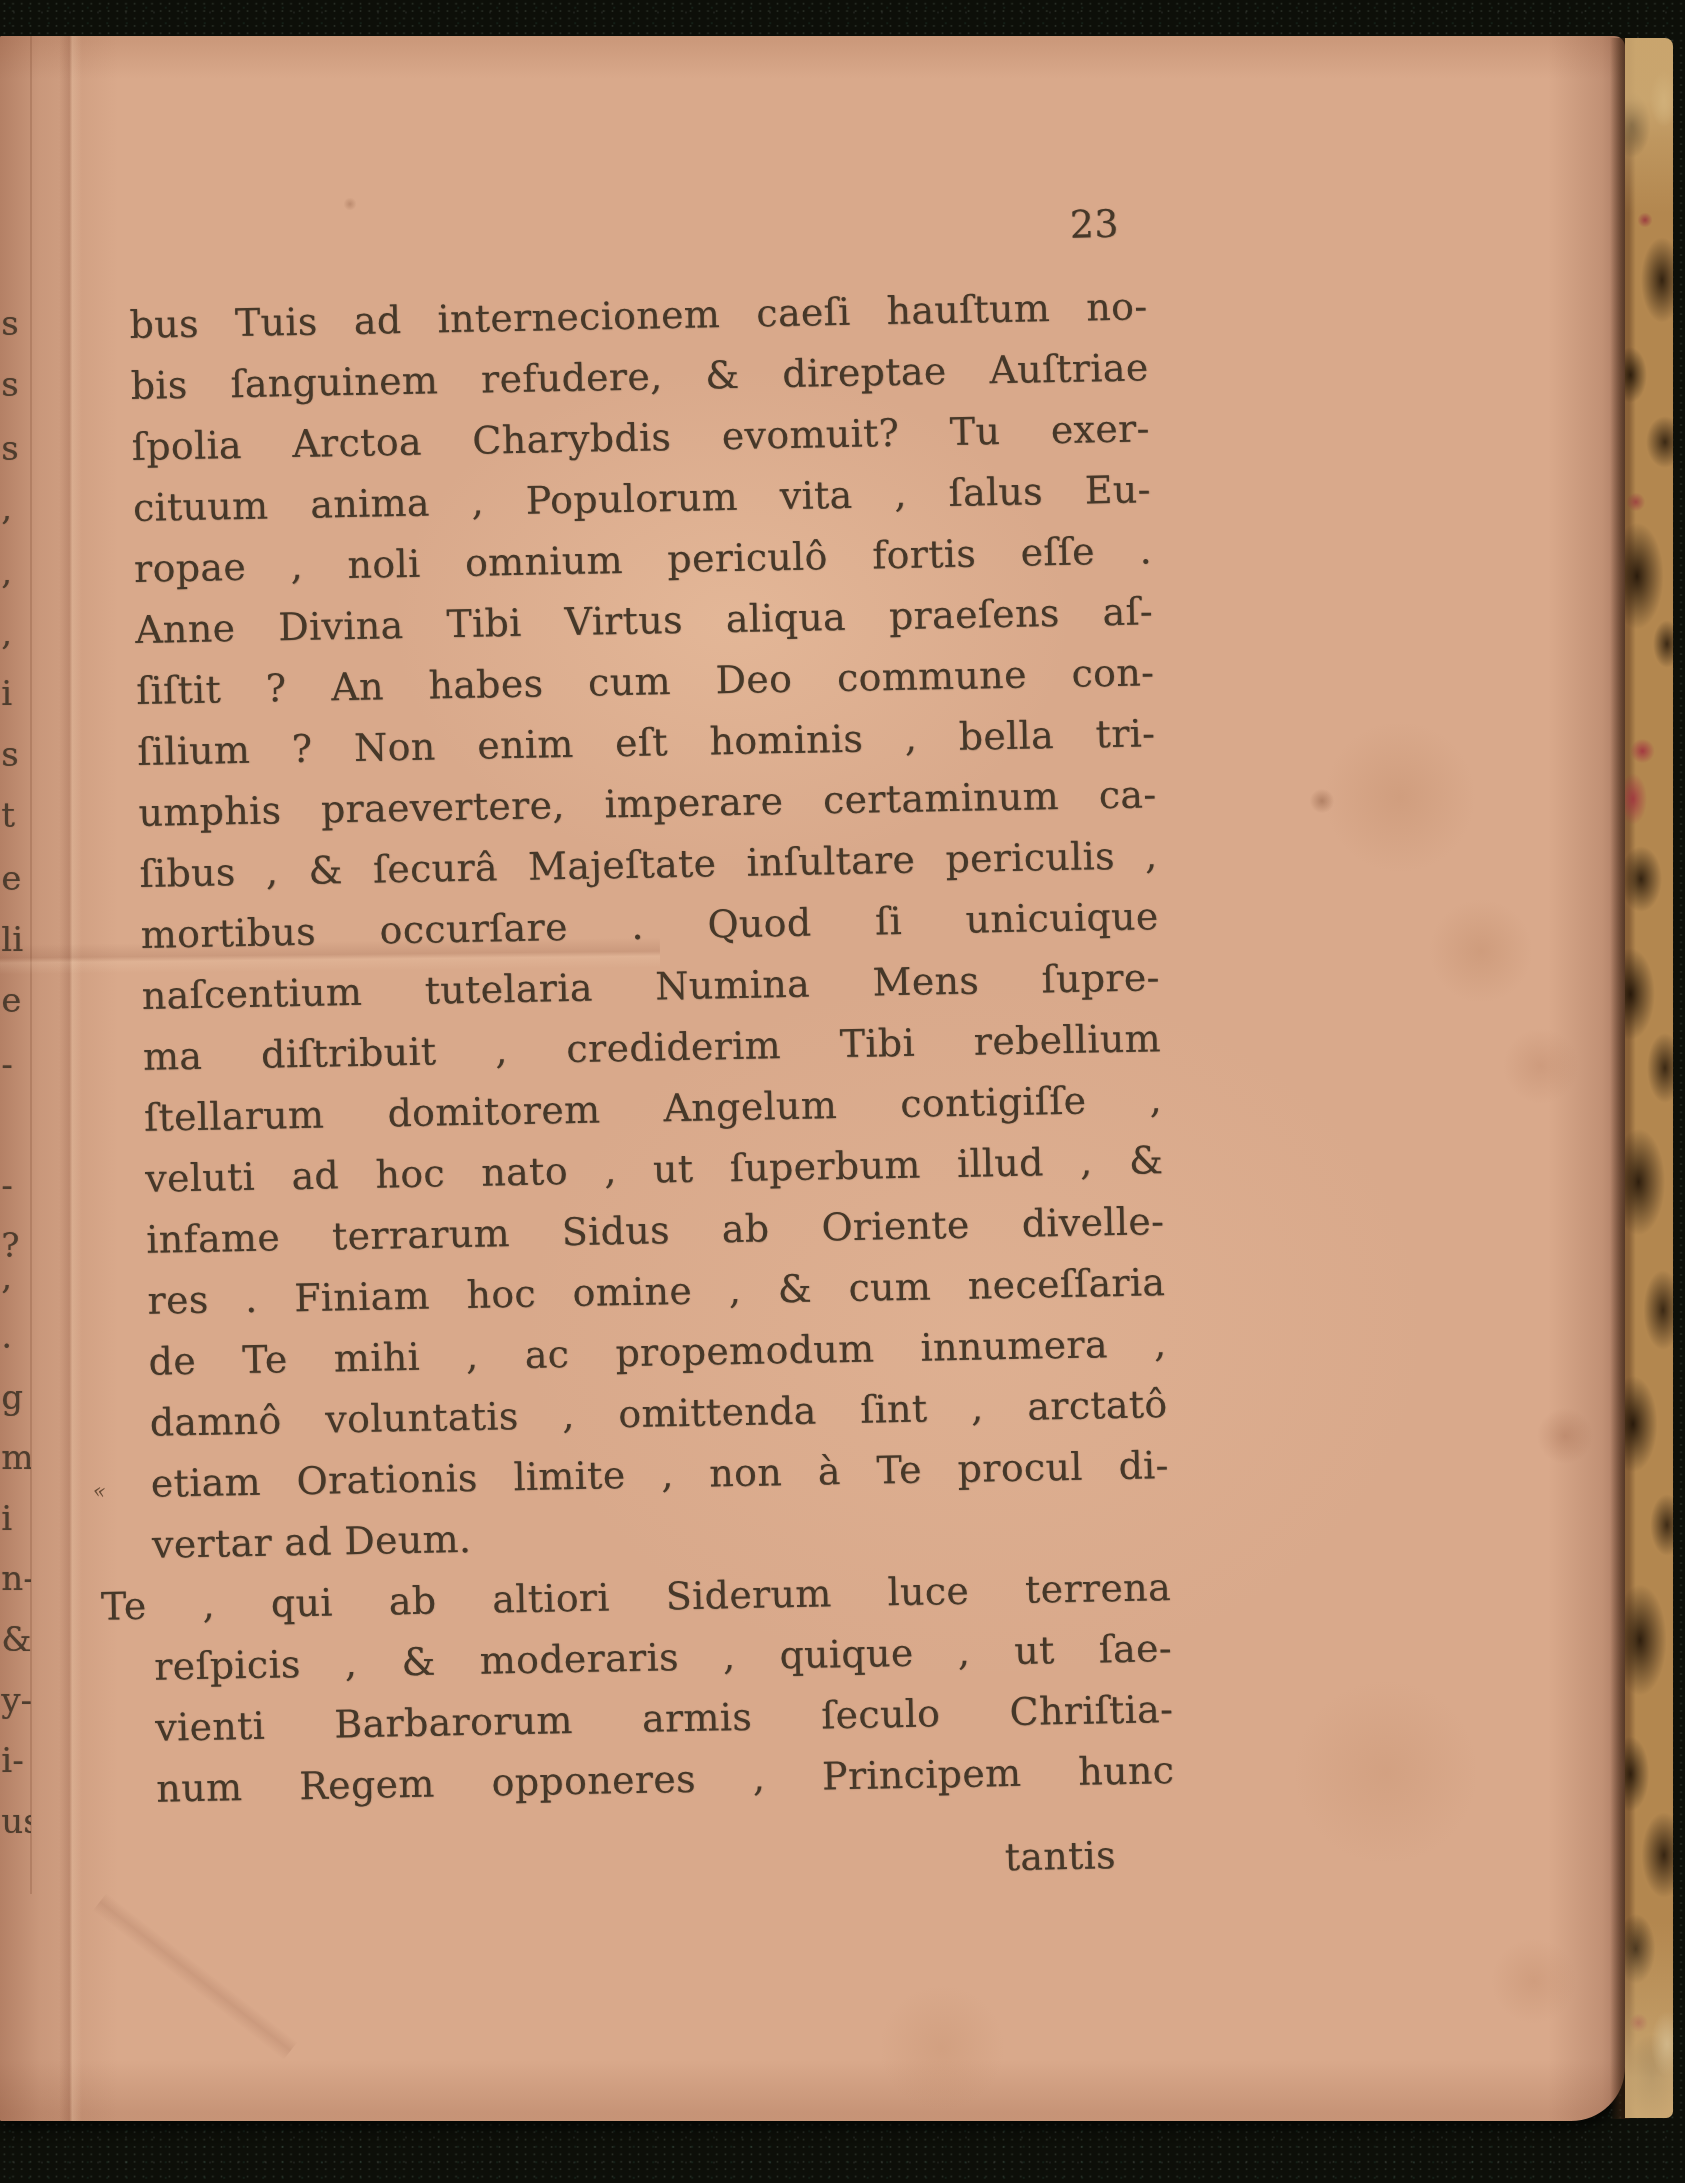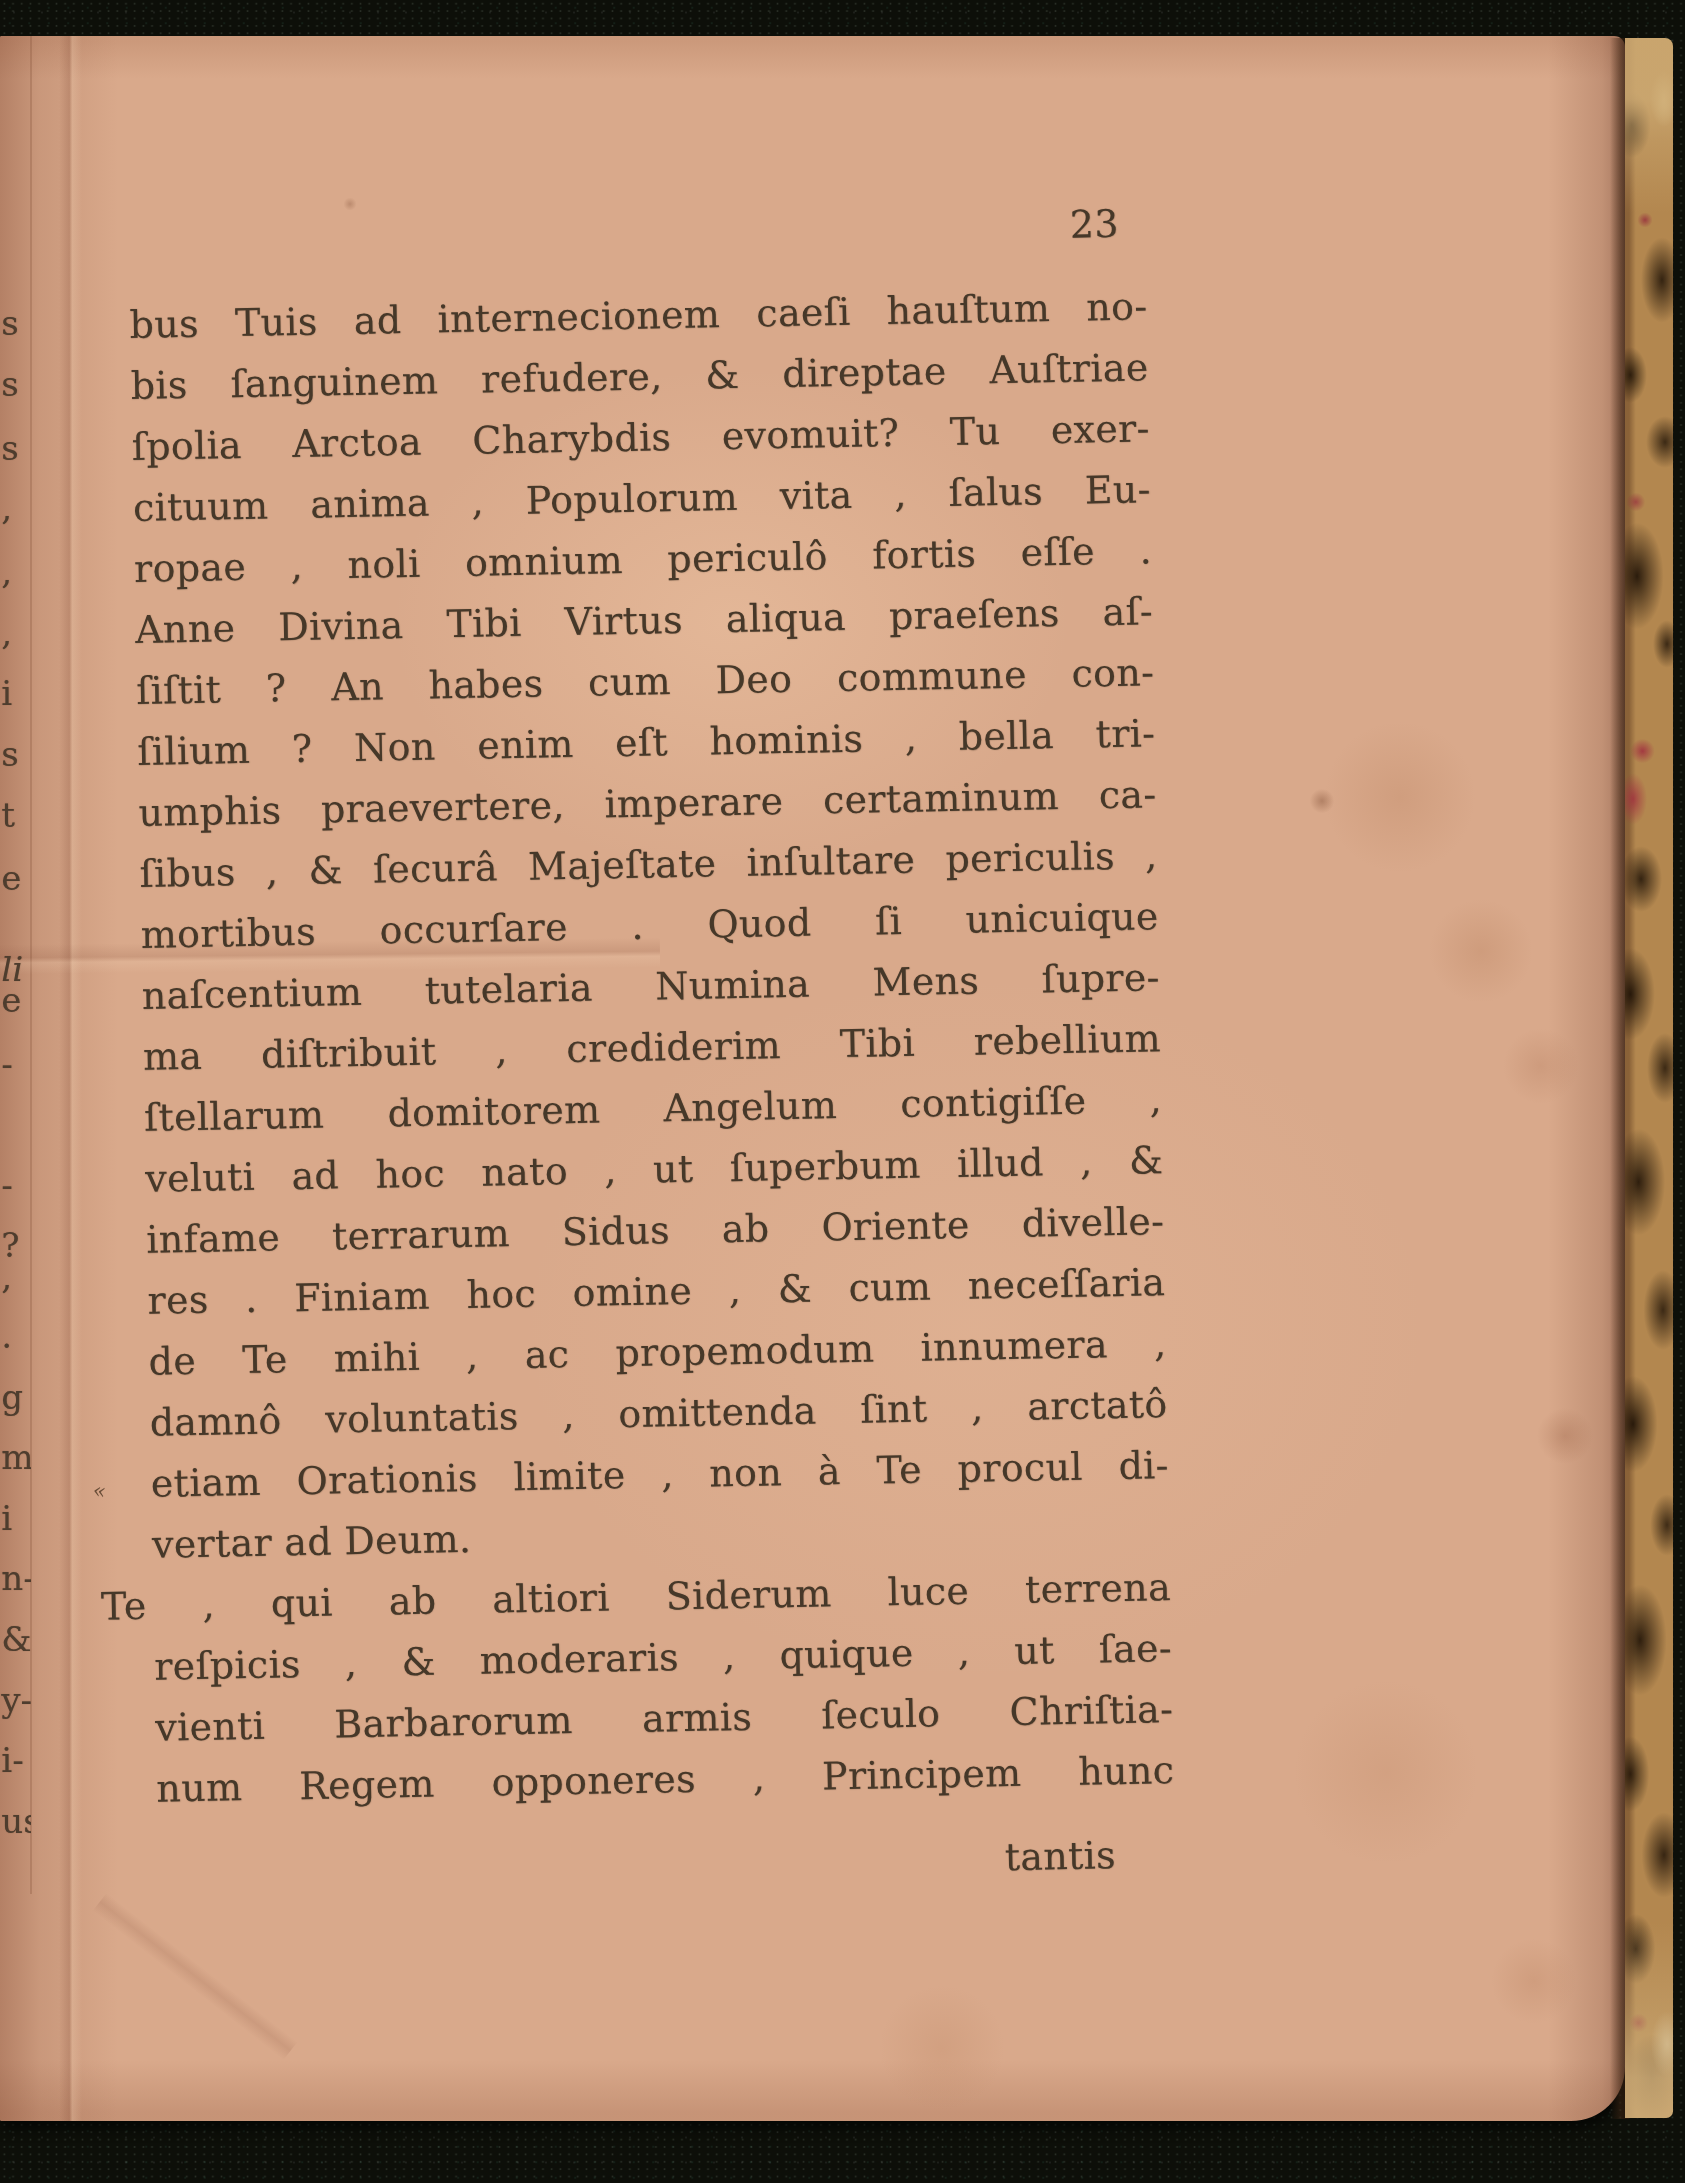--- a/index.html
+++ b/index.html
@@ -115,21 +115,21 @@
     <span class="frag" style="top: 306px;">s</span>
     <span class="frag" style="top: 367px;">s</span>
     <span class="frag" style="top: 431px;">s</span>
     <span class="frag" style="top: 491px;">,</span>
     <span class="frag" style="top: 555px;">,</span>
     <span class="frag" style="top: 616px;">,</span>
     <span class="frag" style="top: 676px;">i</span>
     <span class="frag" style="top: 737px;">s</span>
     <span class="frag" style="top: 798px;">t</span>
     <span class="frag" style="top: 861px;">e</span>
-    <span class="frag" style="top: 952px; font-style: italic;">li</span>
+    <span class="frag" style="top: 922px;">li</span>
     <span class="frag" style="top: 983px;">e</span>
     <span class="frag" style="top: 1047px;">-</span>
     <span class="frag" style="top: 1168px;">-</span>
     <span class="frag" style="top: 1228px;">?</span>
     <span class="frag" style="top: 1260px;">,</span>
     <span class="frag" style="top: 1319px;">.</span>
     <span class="frag" style="top: 1380px;">g</span>
     <span class="frag" style="top: 1440px;">m</span>
     <span class="frag" style="top: 1501px;">i</span>
     <span class="frag" style="top: 1561px;">n-</span>

